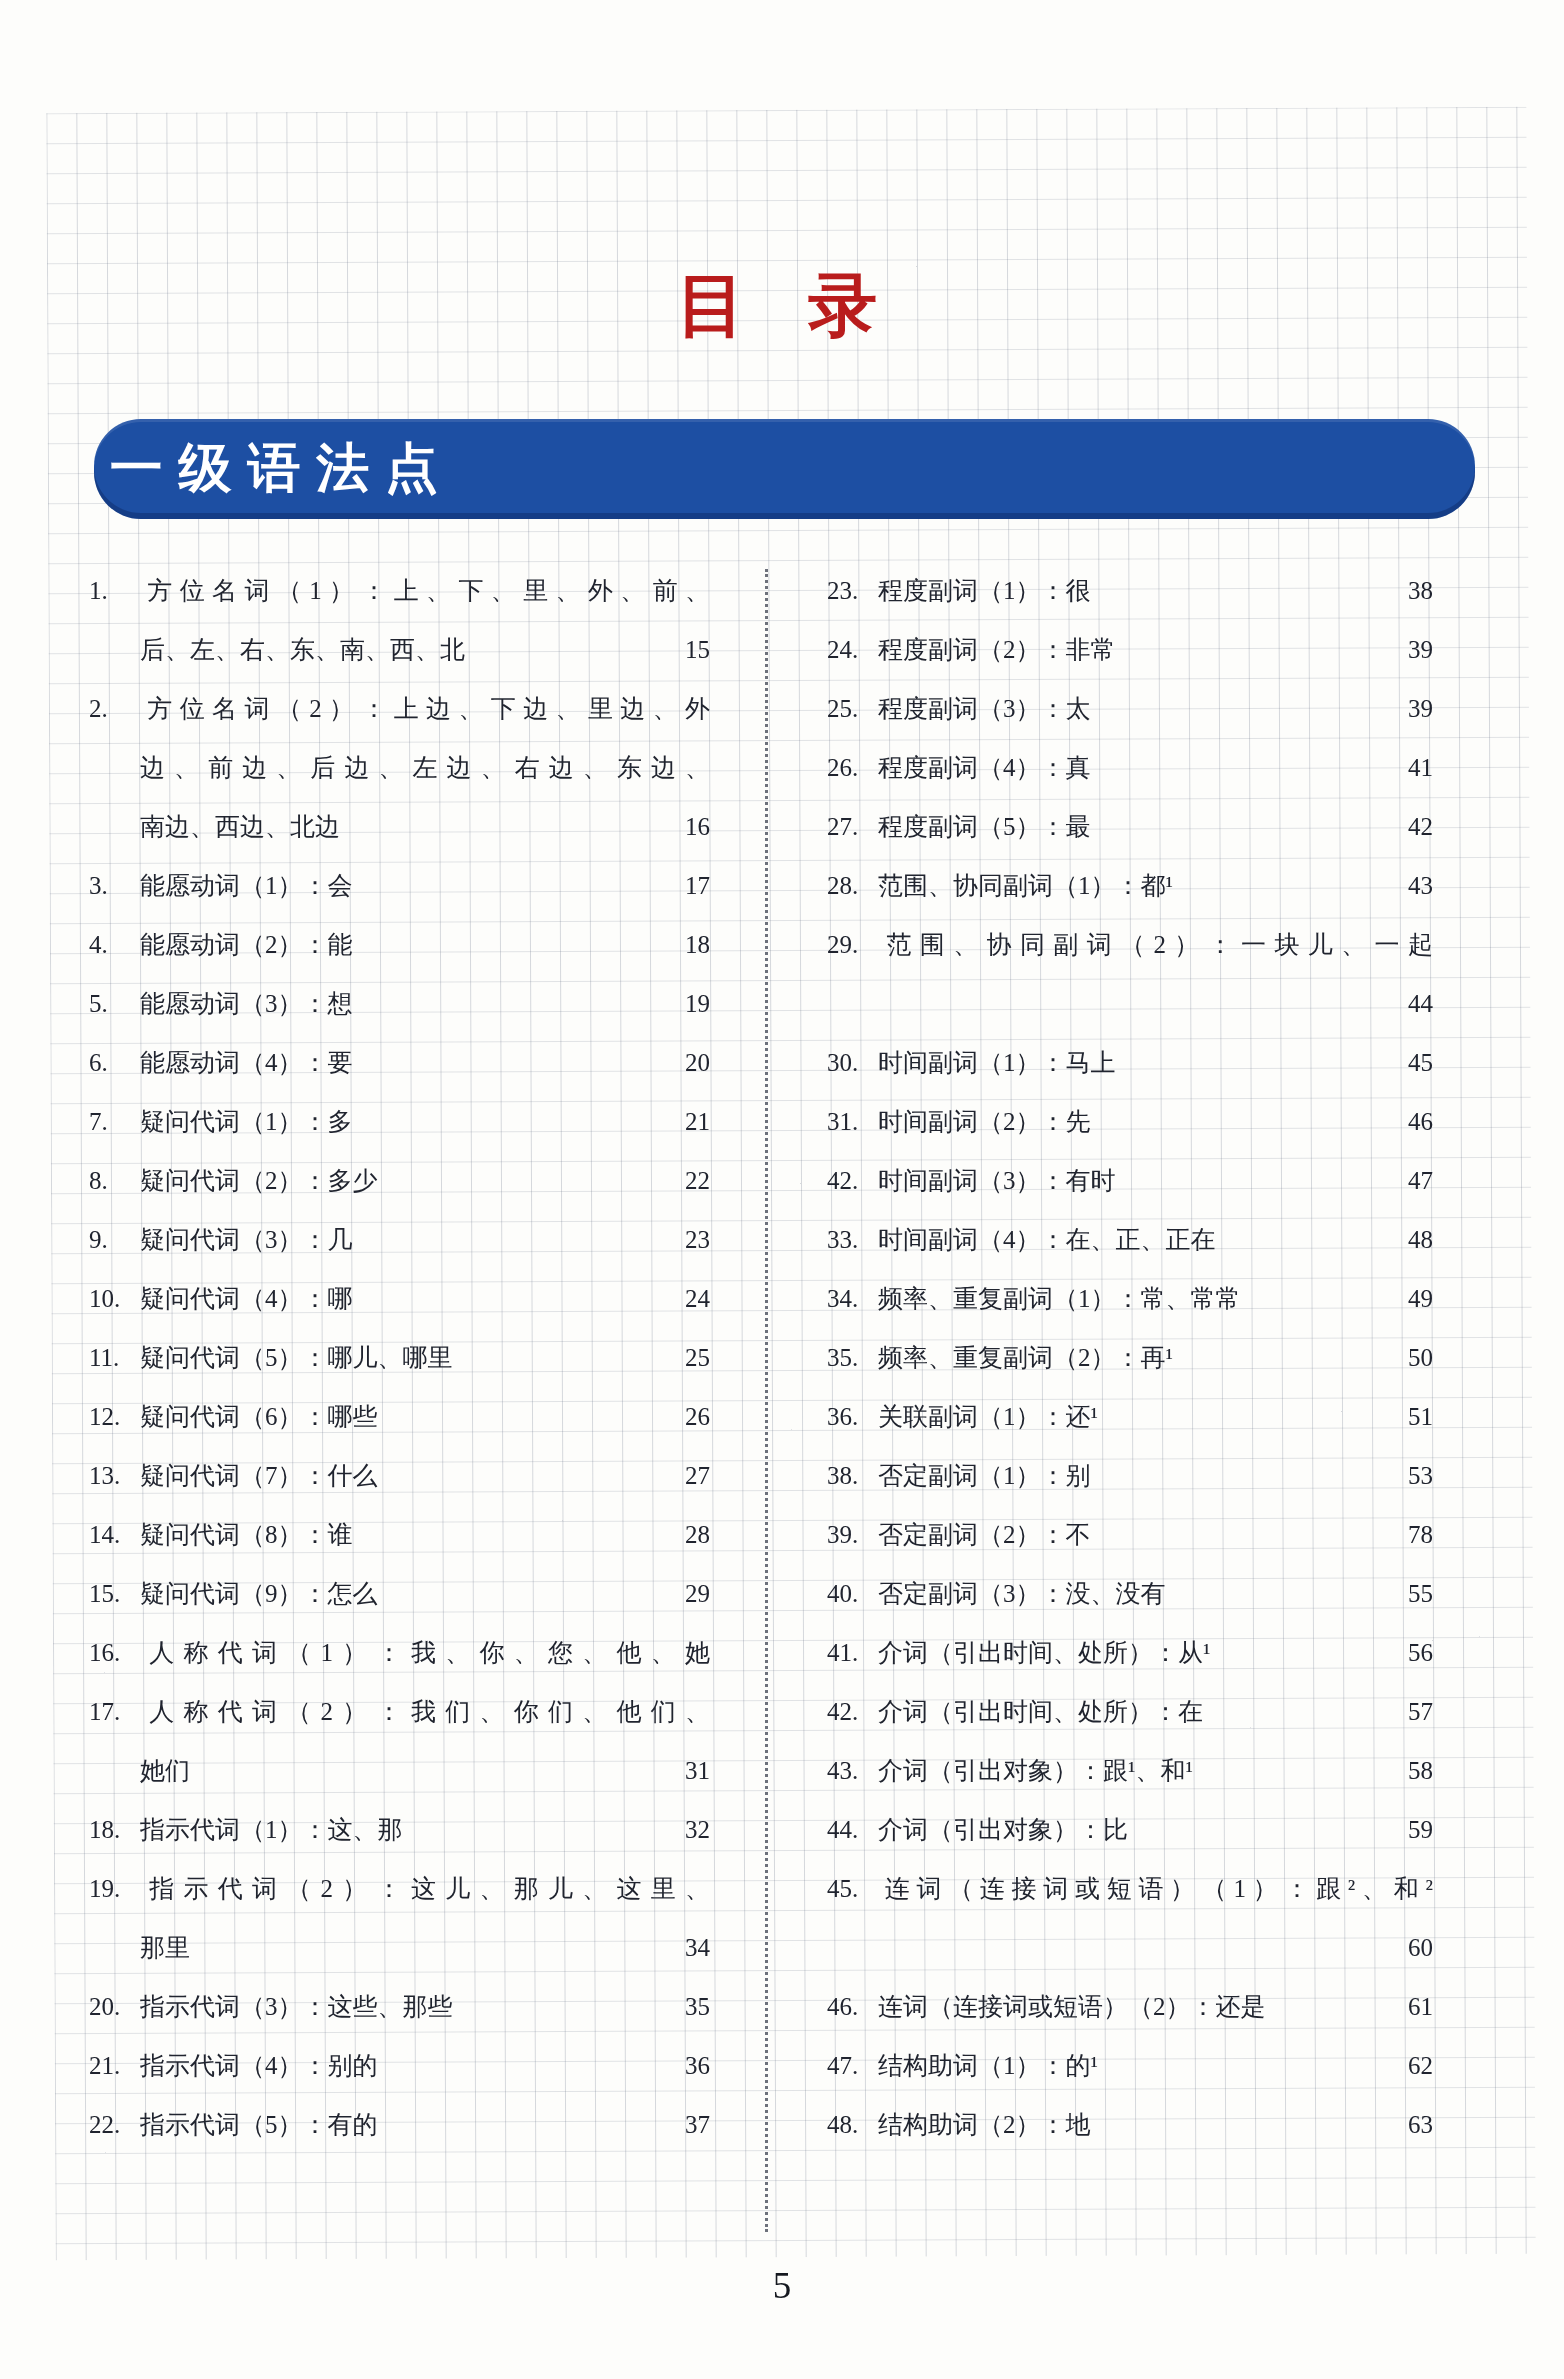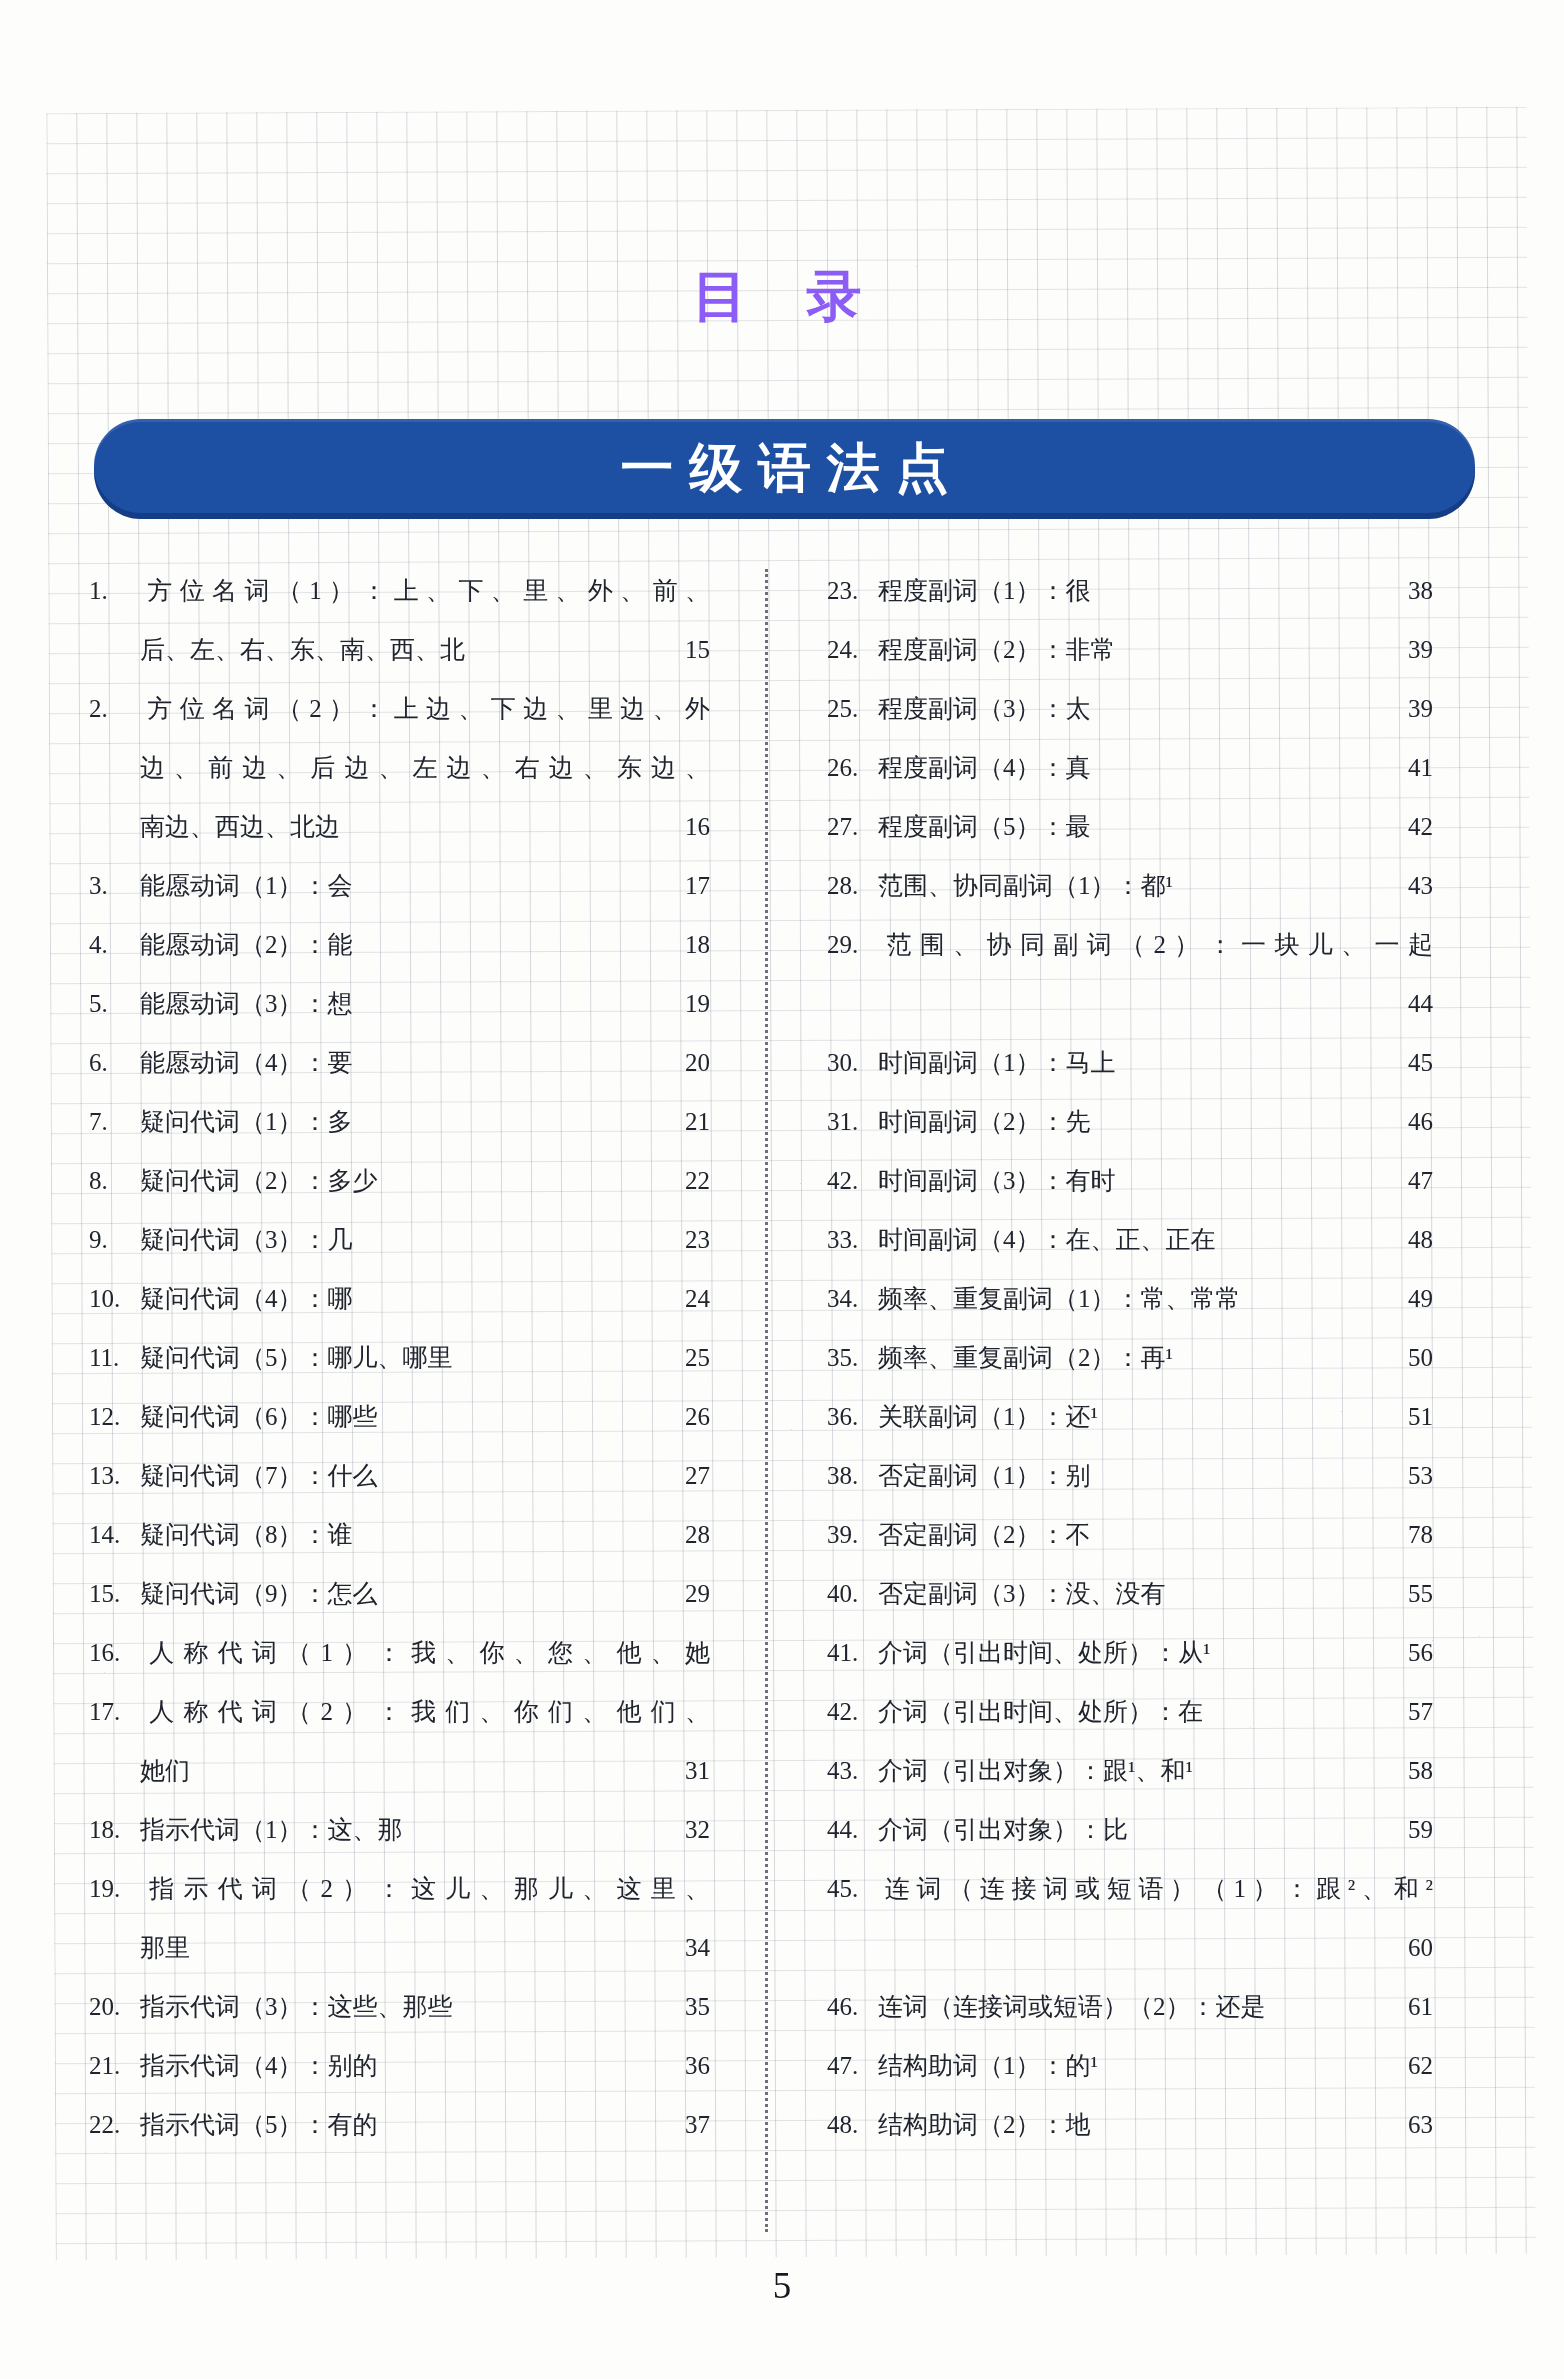--- a/index.html
+++ b/index.html
@@ -18,30 +18,30 @@
     background-image:
       linear-gradient(to right, rgba(110,120,140,0.28) 1px, transparent 1px),
       linear-gradient(to bottom, rgba(110,120,140,0.20) 1px, transparent 1px);
     background-size:30px 30px;
     transform:rotate(-0.25deg);
     pointer-events:none;
   }
   .title{
     position:absolute;top:260px;left:0;right:0;
     text-align:center;
-    font-size:55px;font-weight:700;
+    font-size:69px;font-weight:700;
     letter-spacing:9.9px;word-spacing:25.6px;
-    color:#8b5cf6;
+    color:#b91c1c;
   }
   .banner{
     position:absolute;top:419px;left:94px;width:1381px;height:100px;
     background:#1d4fa3;
     border-radius:47px;
     box-shadow:inset 0 -5.9px 0 rgba(10,30,80,0.35), inset 0 3px 0 rgba(255,255,255,0.10);
-    display:flex;align-items:center;justify-content:center;
+    display:flex;align-items:center;justify-content:flex-start;
   }
   .banner .label{
     color:#ffffff;font-size:53px;font-weight:700;
     letter-spacing:15.8px;text-indent:15.8px;
     font-family:"Liberation Sans","DejaVu Sans",sans-serif;
   }
   .col{position:absolute;top:561px;font-size:25px;}
   .col-left{left:89px;width:621px;}
   .col-right{left:827px;width:606px;}
   .divider{

